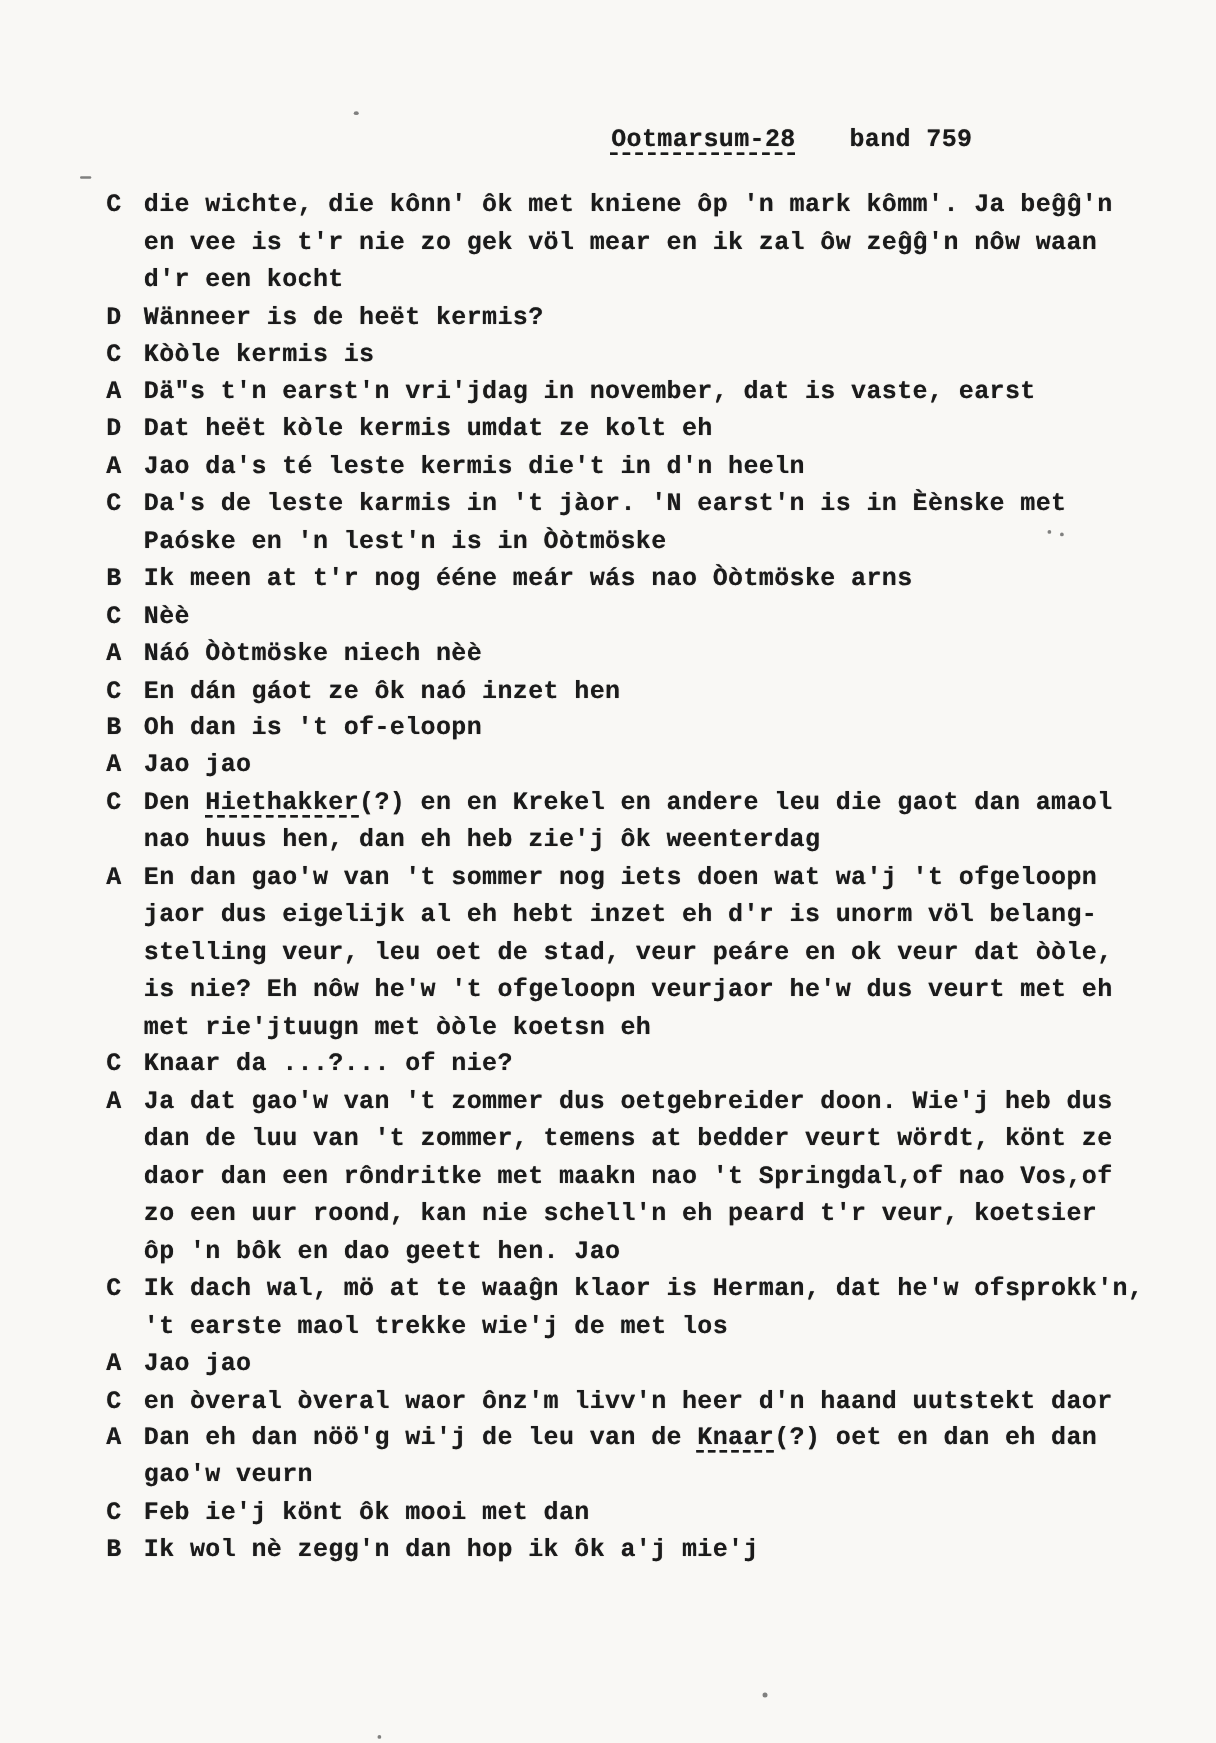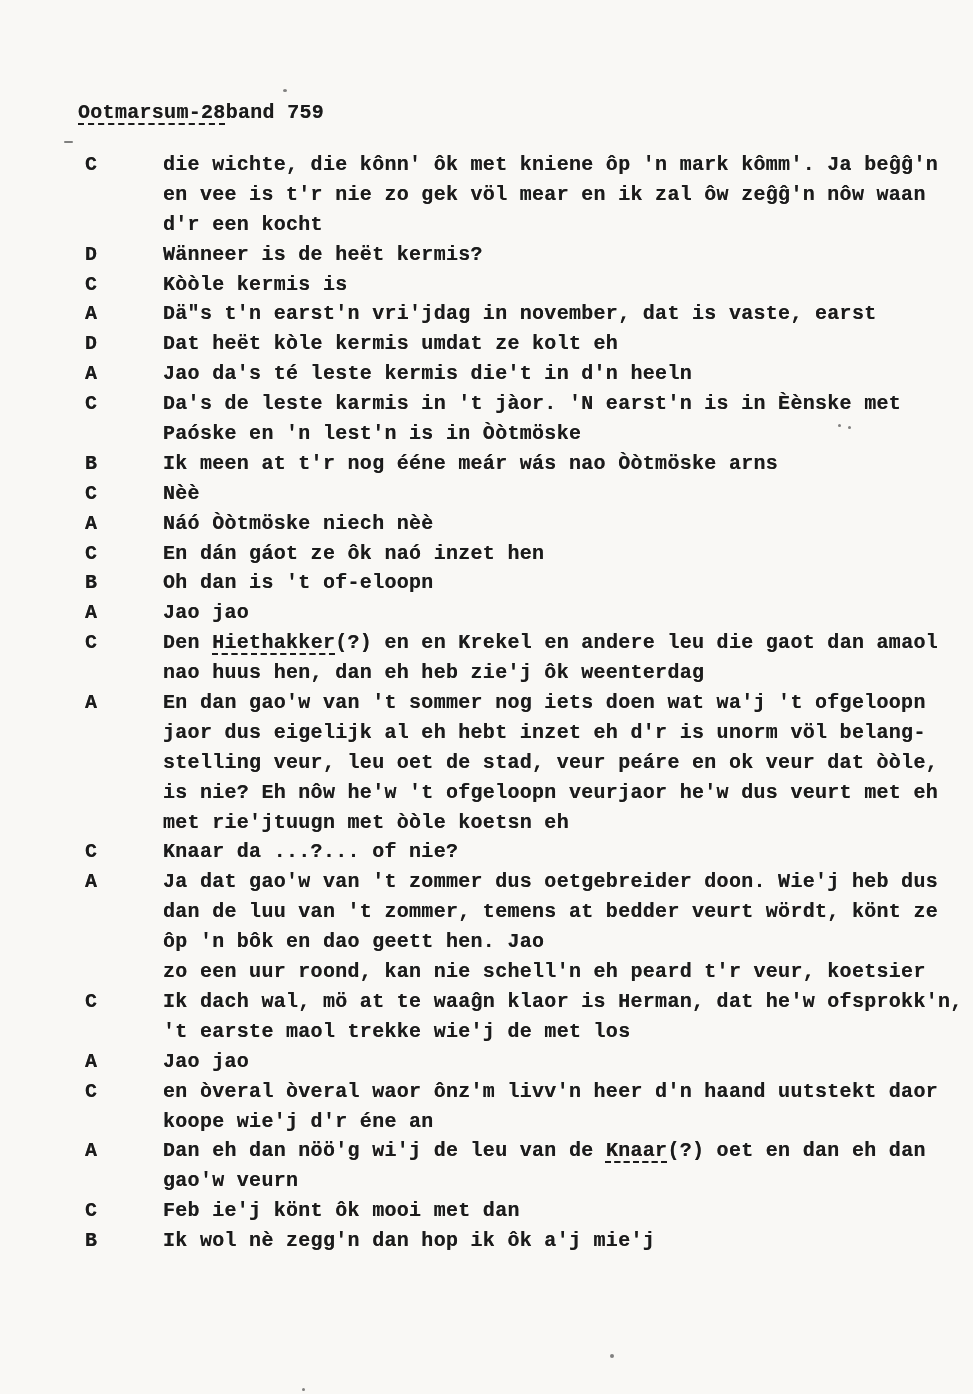--- a/index.html
+++ b/index.html
@@ -27,22 +27,23 @@
     line-height: 29.9px;
     color: var(--ink, #1b1b1b);
     text-shadow: 0 0 0.6px rgba(20,20,20,0.65);
   }
   .header {
     position: absolute;
     top: 98px;
     left: 78px;
     width: 700px;
     display: flex;
-    justify-content: flex-start;
+    justify-content: flex-end;
     align-items: baseline;
+    gap: 43px;
   }
   .dashed-u {
     text-decoration-line: underline;
     text-decoration-style: dashed;
     text-decoration-thickness: 2px;
     text-underline-offset: 5px;
   }
   .transcript {
     position: absolute;
     top: 150px;
@@ -54,21 +55,20 @@
     height: 29.9px;
     white-space: pre;
   }
   .spk {
     width: 30px;
     flex: 0 0 30px;
   }
   .txt {
     flex: 1;
     white-space: pre;
-    margin-left: 48px;
   }
   .speck {
     position: absolute;
     background: rgba(30,30,30,0.55);
     border-radius: 50%;
   }
 </style>
 </head>
 <body style="--paper: #f9f8f5; --ink: #1b1b1b;">
 
@@ -99,27 +99,27 @@
       <div class="line"><span class="spk">C</span><span class="txt"><span>Den </span><span class="dashed-u">Hiethakker</span><span>(?) en en Krekel en andere leu die gaot dan amaol</span></span></div>
       <div class="line"><span class="spk"></span><span class="txt"><span>nao huus hen, dan eh heb zie'j ôk weenterdag</span></span></div>
       <div class="line"><span class="spk">A</span><span class="txt"><span>En dan gao'w van 't sommer nog iets doen wat wa'j 't ofgeloopn</span></span></div>
       <div class="line"><span class="spk"></span><span class="txt"><span>jaor dus eigelijk al eh hebt inzet eh d'r is unorm völ belang-</span></span></div>
       <div class="line"><span class="spk"></span><span class="txt"><span>stelling veur, leu oet de stad, veur peáre en ok veur dat òòle,</span></span></div>
       <div class="line"><span class="spk"></span><span class="txt"><span>is nie? Eh nôw he'w 't ofgeloopn veurjaor he'w dus veurt met eh</span></span></div>
       <div class="line"><span class="spk"></span><span class="txt"><span>met rie'jtuugn met òòle koetsn eh</span></span></div>
       <div class="line"><span class="spk">C</span><span class="txt"><span>Knaar da ...?... of nie?</span></span></div>
       <div class="line"><span class="spk">A</span><span class="txt"><span>Ja dat gao'w van 't zommer dus oetgebreider doon. Wie'j heb dus</span></span></div>
       <div class="line"><span class="spk"></span><span class="txt"><span>dan de luu van 't zommer, temens at bedder veurt wördt, könt ze</span></span></div>
+      <div class="line"><span class="spk"></span><span class="txt"><span>daor dan een rôndritke met maakn nao 't Springdal,of nao Vos,of</span></span></div>
+      <div class="line"><span class="spk"></span><span class="txt"><span>zo een uur roond, kan nie schell'n eh peard t'r veur, koetsier</span></span></div>
       <div class="line"><span class="spk"></span><span class="txt"><span>ôp 'n bôk en dao geett hen. Jao</span></span></div>
-      <div class="line"><span class="spk"></span><span class="txt"><span>zo een uur roond, kan nie schell'n eh peard t'r veur, koetsier</span></span></div>
       <div class="line"><span class="spk">C</span><span class="txt"><span>Ik dach wal, mö at te waaĝn klaor is Herman, dat he'w ofsprokk'n,</span></span></div>
       <div class="line"><span class="spk"></span><span class="txt"><span>'t earste maol trekke wie'j de met los</span></span></div>
       <div class="line"><span class="spk">A</span><span class="txt"><span>Jao jao</span></span></div>
       <div class="line"><span class="spk">C</span><span class="txt"><span>en òveral òveral waor ônz'm livv'n heer d'n haand uutstekt daor</span></span></div>
-      <div class="line"><span class="spk"></span><span class="txt"><span>koope wie'j d'r éne an</span></span></div>
       <div class="line"><span class="spk">A</span><span class="txt"><span>Dan eh dan nöö'g wi'j de leu van de </span><span class="dashed-u">Knaar</span><span>(?) oet en dan eh dan</span></span></div>
       <div class="line"><span class="spk"></span><span class="txt"><span>gao'w veurn</span></span></div>
       <div class="line"><span class="spk">C</span><span class="txt"><span>Feb ie'j könt ôk mooi met dan</span></span></div>
       <div class="line"><span class="spk">B</span><span class="txt"><span>Ik wol nè zegg'n dan hop ik ôk a'j mie'j</span></span></div>
     </div>
 
   <div class="speck" style="left:283px; top:89px; width:4px; height:3px;"></div>
   <div class="speck" style="left:64px; top:141px; width:9px; height:2px; border-radius:1px;"></div>
   <div class="speck" style="left:838px; top:424px; width:3px; height:3px;"></div>
   <div class="speck" style="left:848px; top:426px; width:3px; height:3px;"></div>

